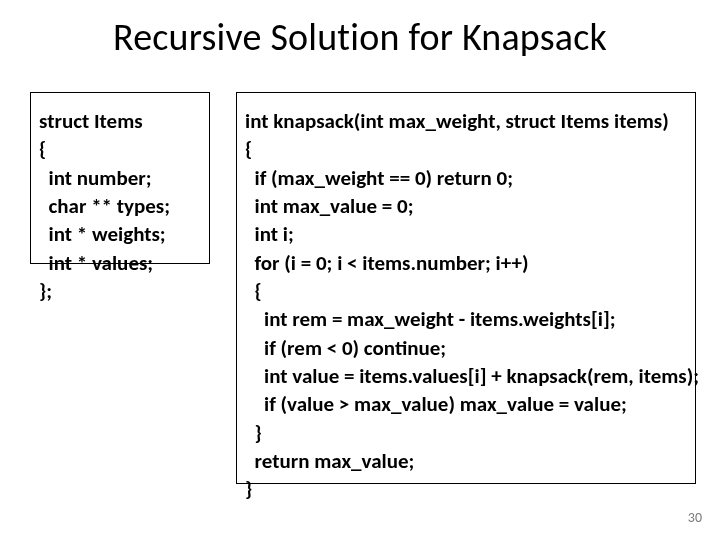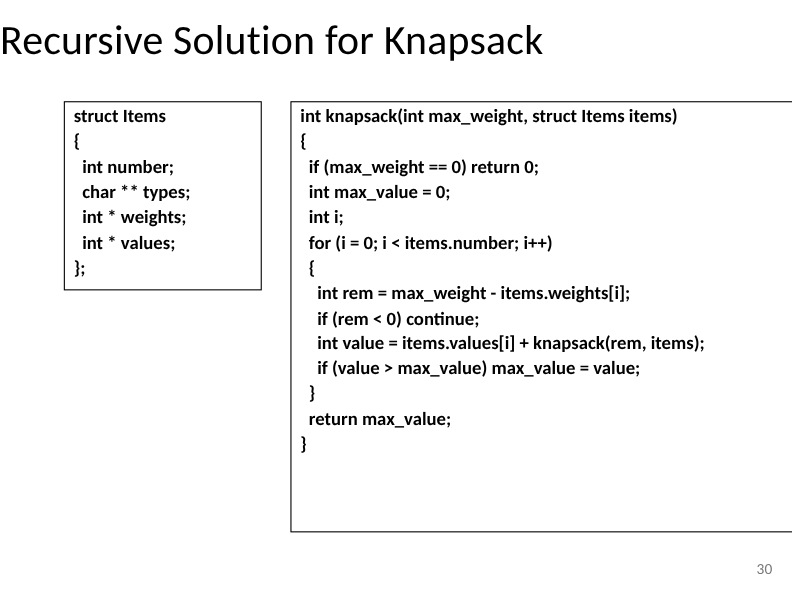--- a/index.html
+++ b/index.html
@@ -16,37 +16,36 @@
     position: relative;
     width: 720px;
     height: 540px;
     box-sizing: border-box;
   }
   .title {
     position: absolute;
     top: 14px;
     left: 0;
     width: 100%;
-    text-align: left;
+    text-align: center;
     font-size: 38px;
     font-weight: 400;
     letter-spacing: 0.2px;
   }
   .codebox {
     position: absolute;
     border: 1px solid #000;
     background: #fff;
     box-sizing: border-box;
-    padding: 2px 8px;
+    padding: 14px 8px;
     font-family: Calibri, Arial, sans-serif;
-    font-size: 17px;
+    font-size: 21px;
     line-height: 1.35;
     font-weight: 600;
     white-space: pre;
-    margin-left: 28px;
   }
   .leftbox {
     top: 92px;
     left: 30px;
     width: 180px;
     height: 172px;
   }
   .rightbox {
     top: 92px;
     left: 236px;

